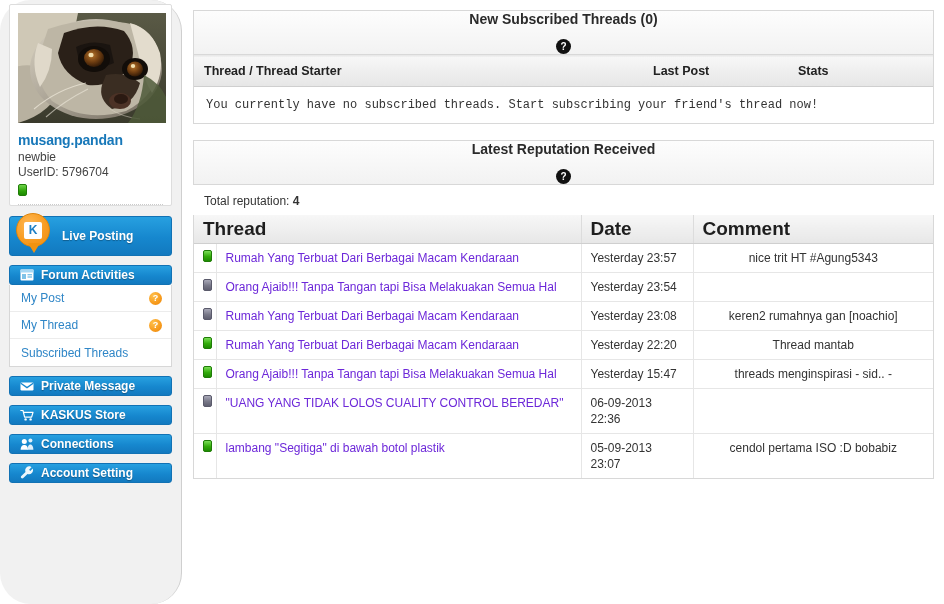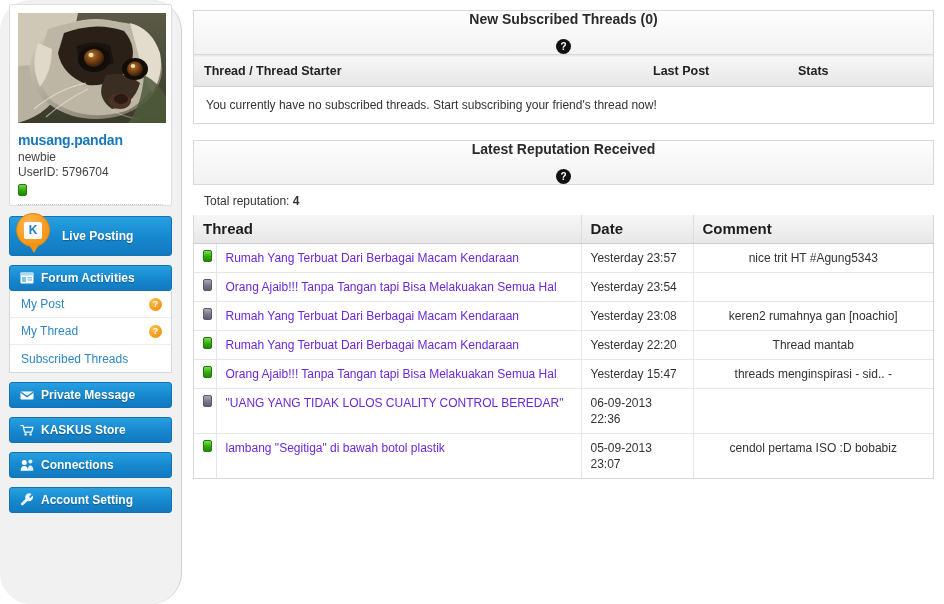--- a/index.html
+++ b/index.html
@@ -46,21 +46,21 @@
   .card-sep { border-top: 1px dotted #cbcbcb; margin-top: 8px; }
   .posts-row { display: flex; align-items: center; gap: 7px; padding: 8px 0 8px 2px; }
   .posts-count { font-weight: bold; font-size: 13px; color: #222; }
   .posts-label { color: #2f86c7; font-size: 12px; }
 
   
   .nav-btn {
     position: relative;
     display: flex; align-items: center; gap: 7px;
     margin-top: 9px;
-    height: 26px;
+    height: 20px;
     padding: 0 10px;
     border-radius: 3px;
     background: linear-gradient(180deg,#27a0e0 0%, #1687ce 55%, #1279bf 100%);
     color: #ffffff; font-weight: bold; font-size: 12px;
     text-shadow: 0 1px 1px rgba(0,0,0,0.30);
     border: 1px solid #1272b4;
     cursor: pointer;
     user-select: none;
   }
   .nav-btn.tall { height: 40px; margin-top: 10px; }
@@ -130,33 +130,33 @@
     border-top: 1px solid #e9e9e9;
     font-size: 12.5px; font-weight: bold; color: #222;
     text-align: left; height: 31px; padding: 8px 10px;
   }
   table.grid td {
     border-bottom: 1px solid #e4e4e4;
     padding: 7px 10px; vertical-align: top; font-size: 12px; color: #333;
   }
   table.grid tr:last-child td { border-bottom: none; }
 
-  .empty-msg { padding: 11px 12px; font-size: 12px; color: #333; }
+  .empty-msg { padding: 11px 12px; font-size: 12px; color: #333; font-family: Liberation Mono, monospace; }
 
   .total-rep { padding: 9px 11px 7px 11px; font-size: 12px; color: #333; }
   .total-rep b { font-weight: bold; }
 
   
   .rep-wrap { border: 1px solid #d8d8d8; border-top: none; }
   table.rep { width: 100%; border-collapse: collapse; table-layout: fixed; }
   table.rep th {
     background: linear-gradient(180deg,#f7f7f7 0%, #e7e7e7 100%);
     border-bottom: 1px solid #cfcfcf;
     border-right: 1px solid #dcdcdc;
-    font-size: 15px; font-weight: bold; color: #1e1e1e;
+    font-size: 19px; font-weight: bold; color: #1e1e1e;
     text-align: left; height: 28px; padding: 0 9px;
   }
   table.rep th:last-child { border-right: none; }
   table.rep td {
     border-bottom: 1px solid #e6e6e6;
     border-right: 1px solid #e6e6e6;
     padding: 6px 9px; vertical-align: top; font-size: 12px; color: #333;
     line-height: 16px;
   }
   table.rep td:last-child { border-right: none; text-align: center; }

